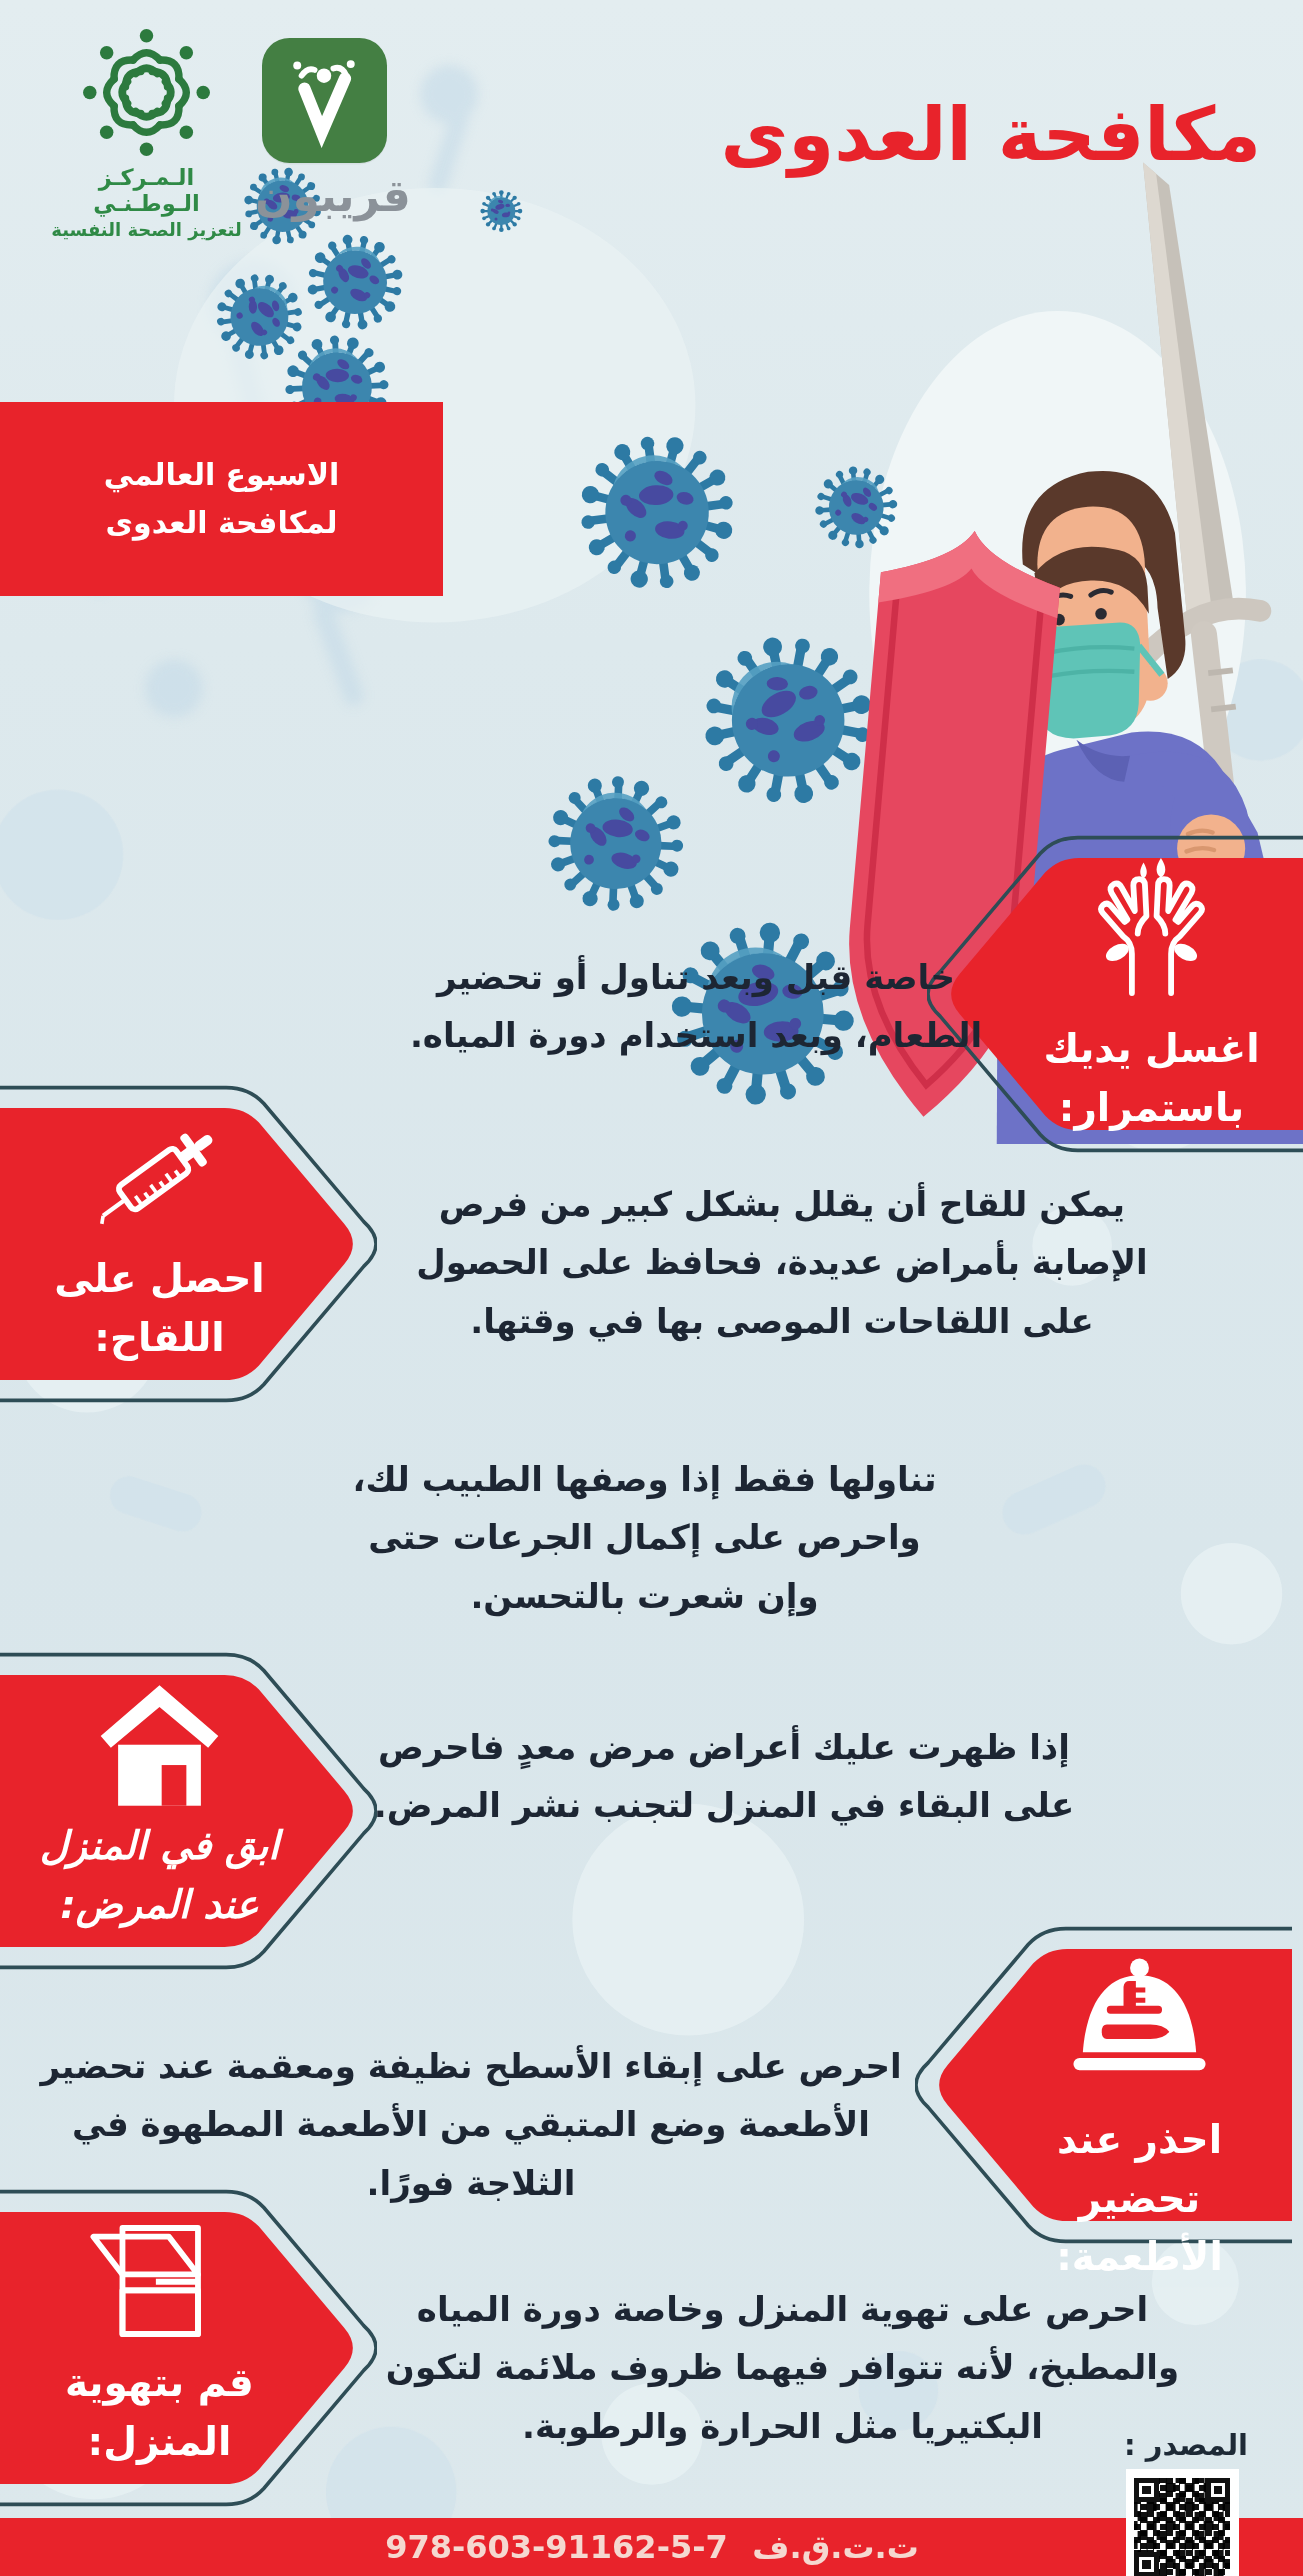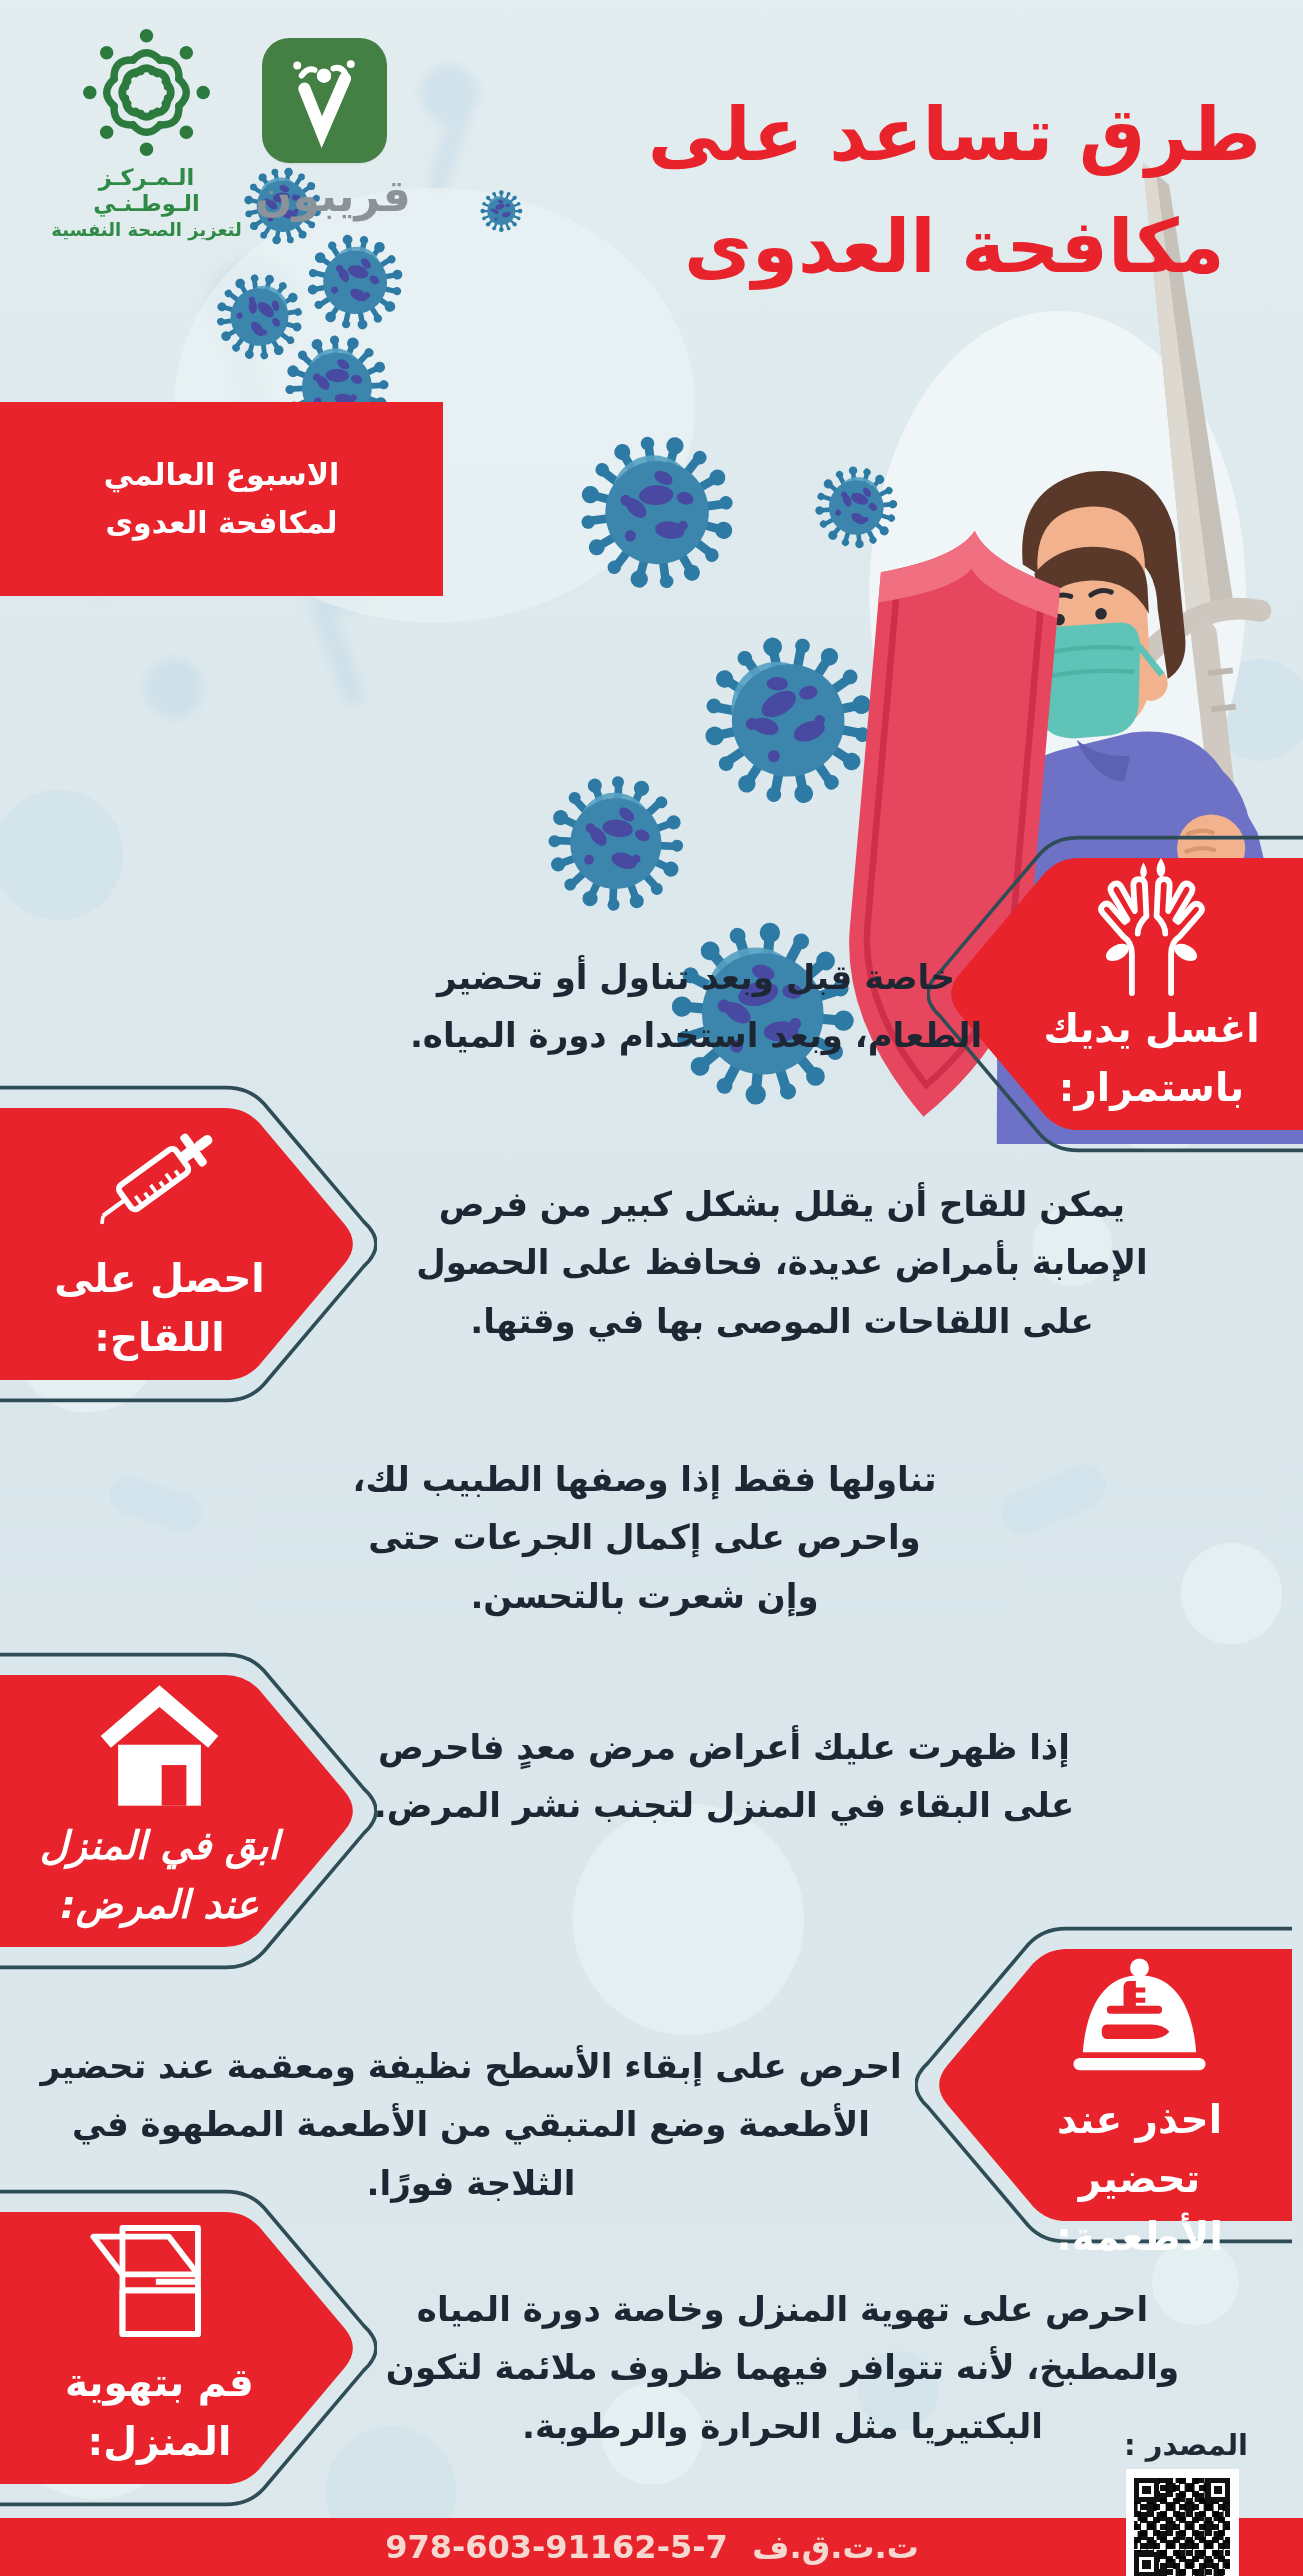--- a/index.html
+++ b/index.html
@@ -22,21 +22,21 @@
   .banner{left:0;top:402px;width:443px;height:194px;background:#e8232b;color:#ffffff;direction:rtl;
           display:flex;flex-direction:column;align-items:center;justify-content:center;
           font-size:30px;font-weight:bold;line-height:1.6;}
   
   .badge{width:377px;height:362px;}
   .badge svg.shape{position:absolute;left:0;top:0;width:377px;height:362px;}
   .badge.left svg.shape{transform:scaleX(-1);}
   .badge .outline{fill:none;stroke:#2e4d56;stroke-width:5;}
   .badge .fillred{fill:#e8232b;}
   .badge-content{position:absolute;top:45px;display:flex;flex-direction:column;align-items:center;}
-  .badge.right .badge-content{left:94px;width:261px;}
+  .badge.right .badge-content{left:94px;width:261px;gap:20px;}
   .badge.left  .badge-content{left:29px;width:261px;}
   .badge-text{color:#fff;font-size:39px;font-weight:bold;line-height:1.5;text-align:center;direction:rtl;margin-top:4.3px;}
   .para{direction:rtl;text-align:center;color:#1d2633;font-weight:bold;font-size:34px;line-height:1.72;}
   .b0{right:0;top:813px;} .p0{left:406px;top:948px;width:580px;text-align:center;}
   .b1{left:0;top:1063px;}  .p1{left:391px;top:1175px;width:782px;}
   .b2{right:0;top:1324px;} .p2{left:340px;top:1450px;width:609px;}
   .b3{left:0;top:1630px;font-style:italic;}  .p3{left:362px;top:1718px;width:724px;}
   .b4{right:12px;top:1904px;} .p4{left:22px;top:2037px;width:898px;}
   .b5{left:0;top:2167px;}  .p5{left:377px;top:2280px;width:811px;}
   
@@ -275,21 +275,20 @@
           <path d="M96 30 q-6 -14 -18 -10" stroke-width="8"></path>
           <circle cx="28" cy="16" r="5.5" fill="#fff" stroke="none"></circle>
           <circle cx="102" cy="14" r="5.5" fill="#fff" stroke="none"></circle>
         </g>
       </svg>
     </div>
     <div class="lbl">قريبون</div>
   </div>
 
   <div class="abs main-title">
-    <div>طرق تساعد على</div>
     <div>مكافحة العدوى</div>
   </div>
 
   <div class="abs banner">
     <div>الاسبوع العالمي</div>
     <div>لمكافحة العدوى</div>
   </div>
 
   <div class="abs badge right b0">
     <svg class="shape" viewBox="0 0 520 500">

